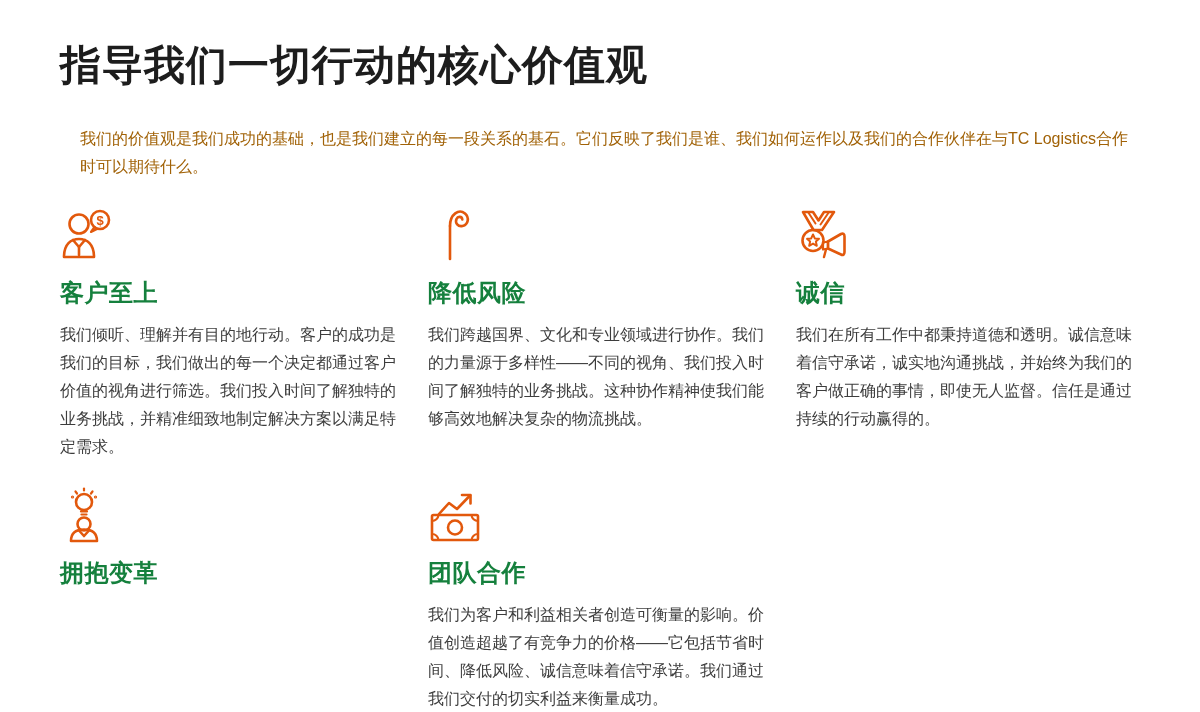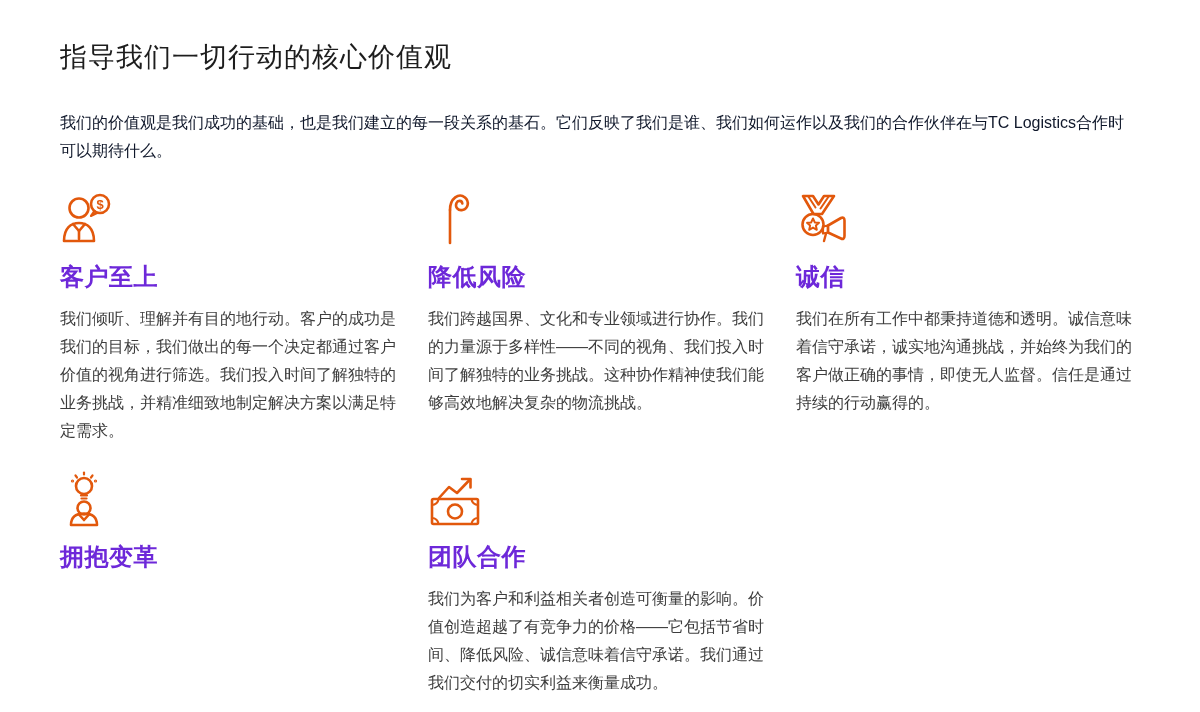--- a/index.html
+++ b/index.html
@@ -12,33 +12,34 @@
     width: 1200px;
     min-height: 712px;
     background: #ffffff;
     margin: 0 auto;
     overflow: hidden;
   }
   .container {
     padding: 42px 62px 40px 60px;
   }
   .page-title {
-    font-size: 27px;
+    font-size: 41px;
     line-height: 1.15;
-    font-weight: 400;
+    font-weight: 700;
     color: #1d1d1d;
     letter-spacing: 1px;
     margin-bottom: 36px;
   }
   .intro {
     font-size: 16px;
     line-height: 28px;
-    color: #0f172a;
+    color: #a16207;
     max-width: 1078px;
     margin-bottom: 26px;
+    margin-left: 20px;
   }
   .values-grid {
     display: grid;
     grid-template-columns: repeat(3, 336px);
     column-gap: 32px;
     row-gap: 26px;
   }
   .value-card { }
   .card-icon {
     height: 56px;
@@ -46,21 +47,21 @@
     align-items: flex-end;
     color: #e2580c;
     margin-bottom: 14px;
   }
   .card-icon svg {
     display: block;
   }
   .card-title {
     font-size: 24px;
     font-weight: 700;
-    color: #6d28d9;
+    color: #15803d;
     letter-spacing: 0.5px;
     margin-bottom: 12px;
   }
   .card-desc {
     font-size: 16px;
     line-height: 28px;
     color: #3d3d3d;
   }
 </style>
 </head>

